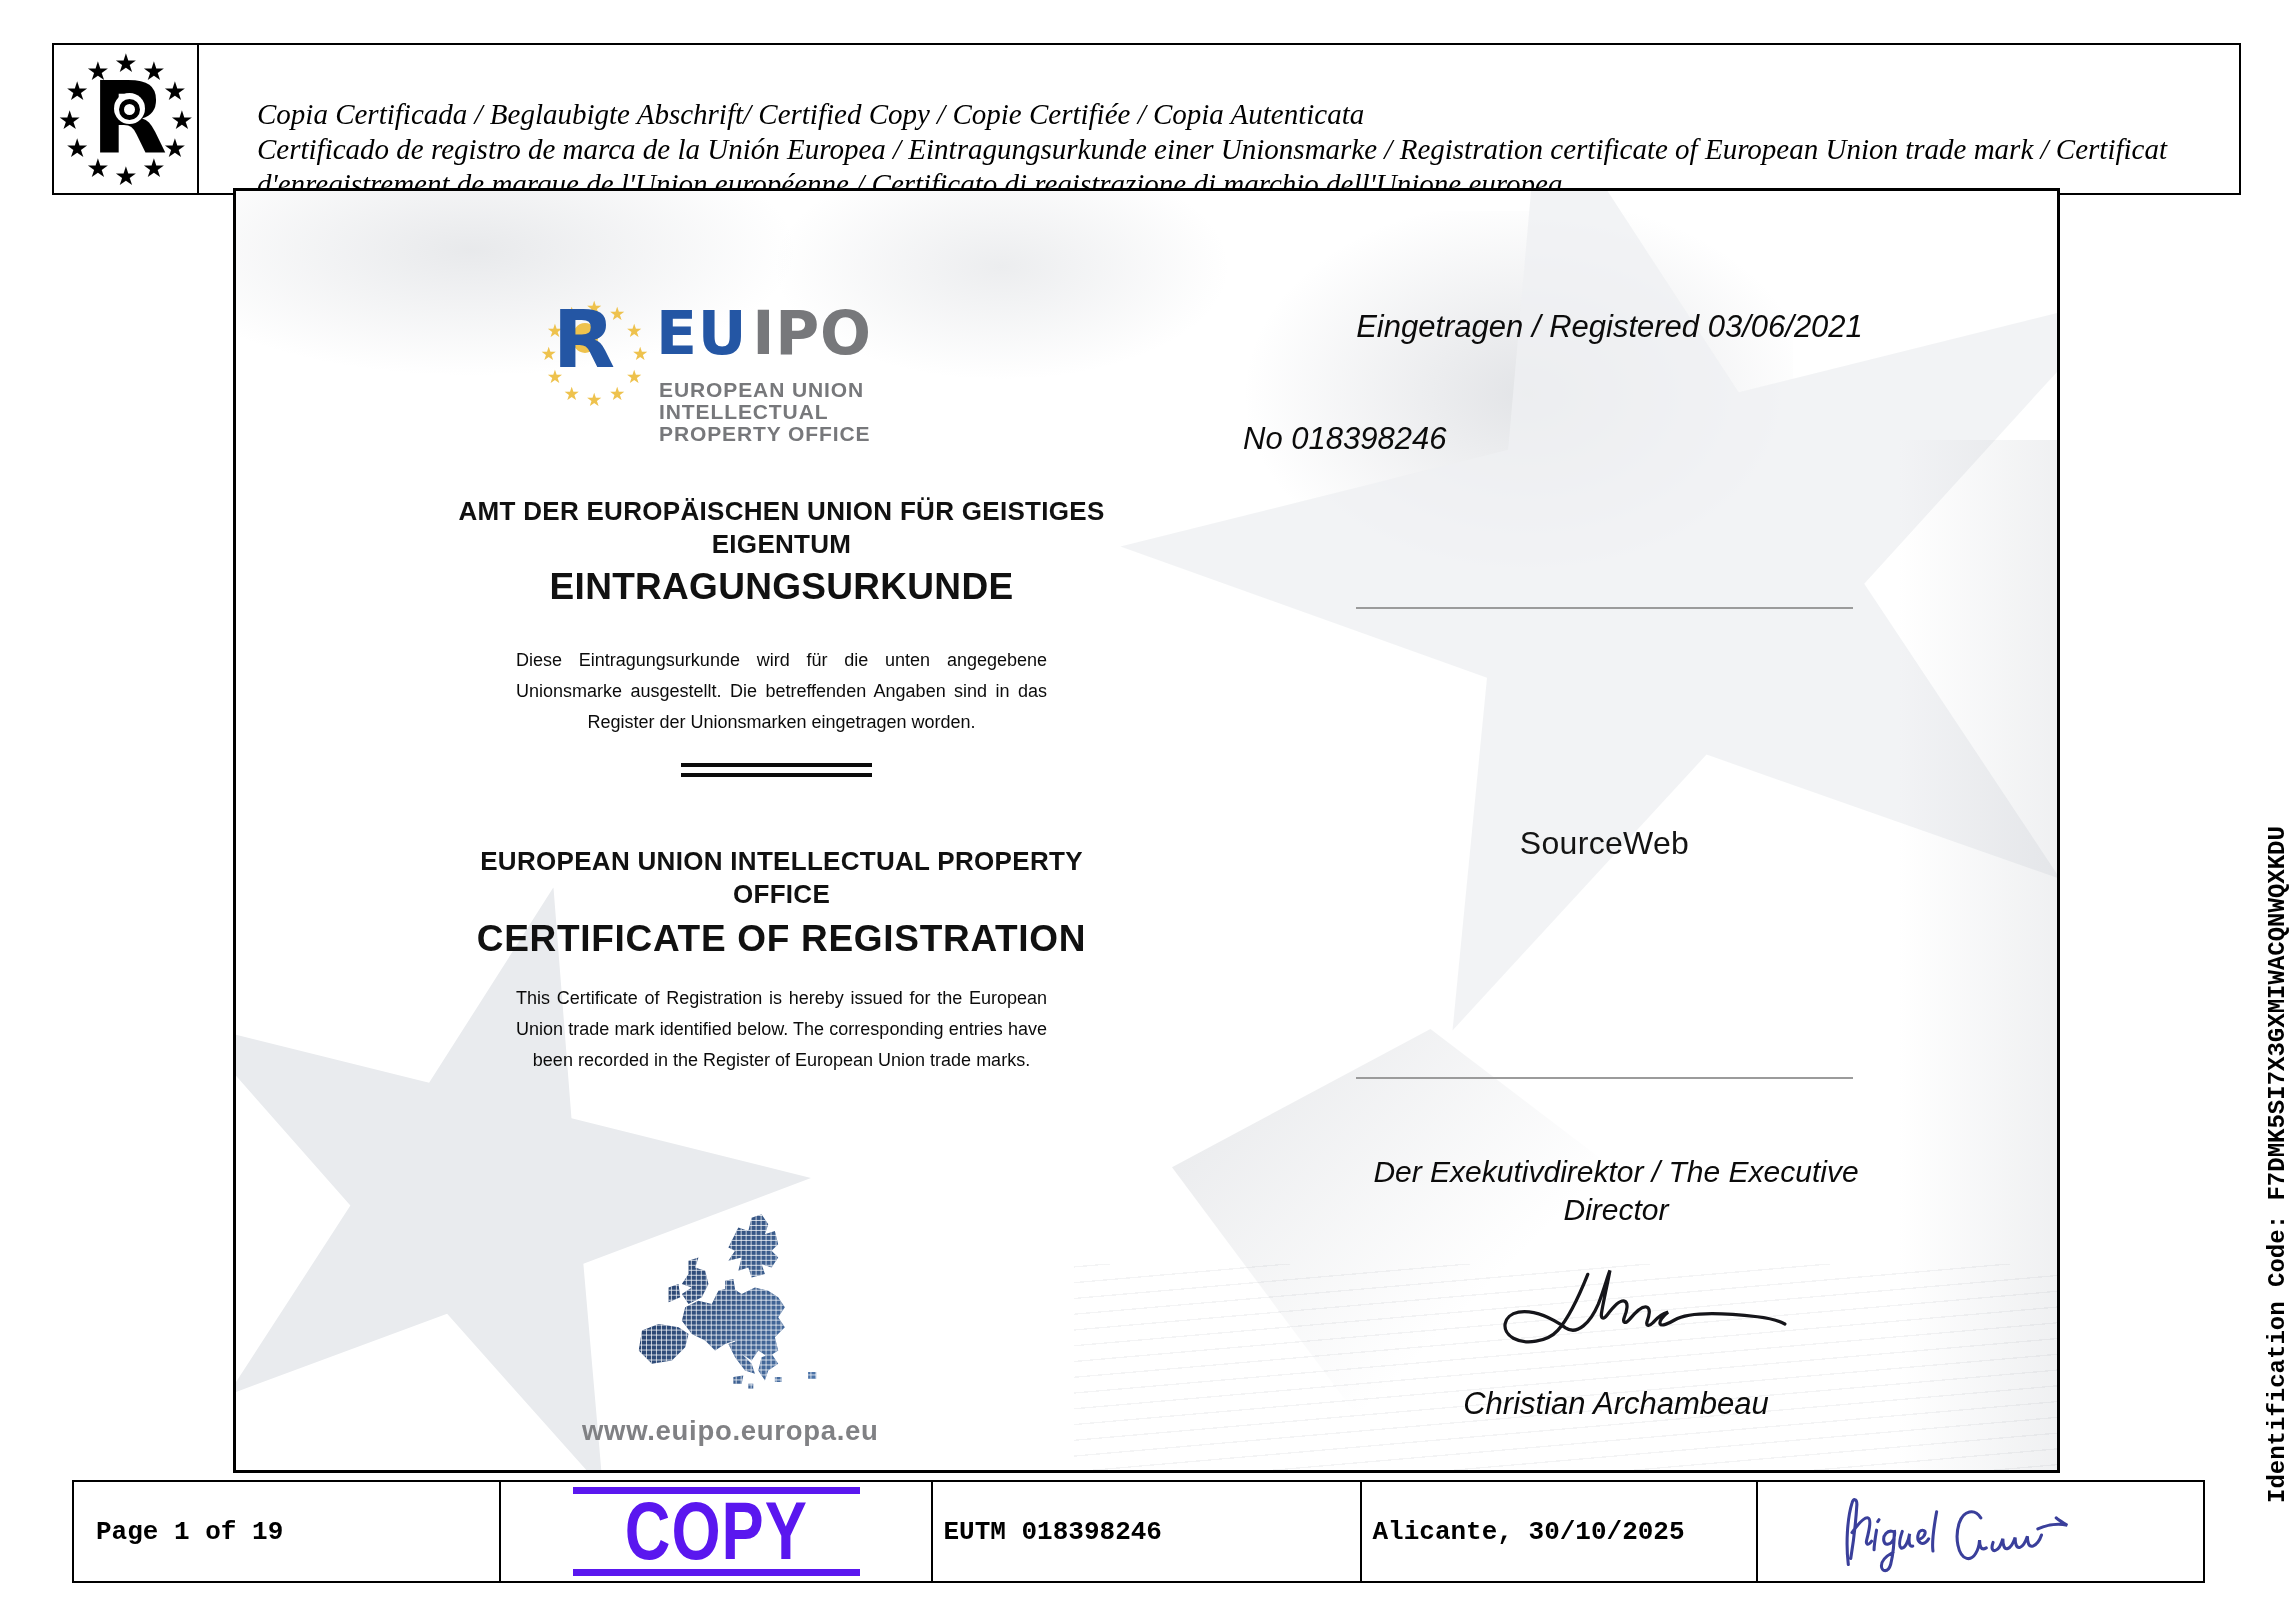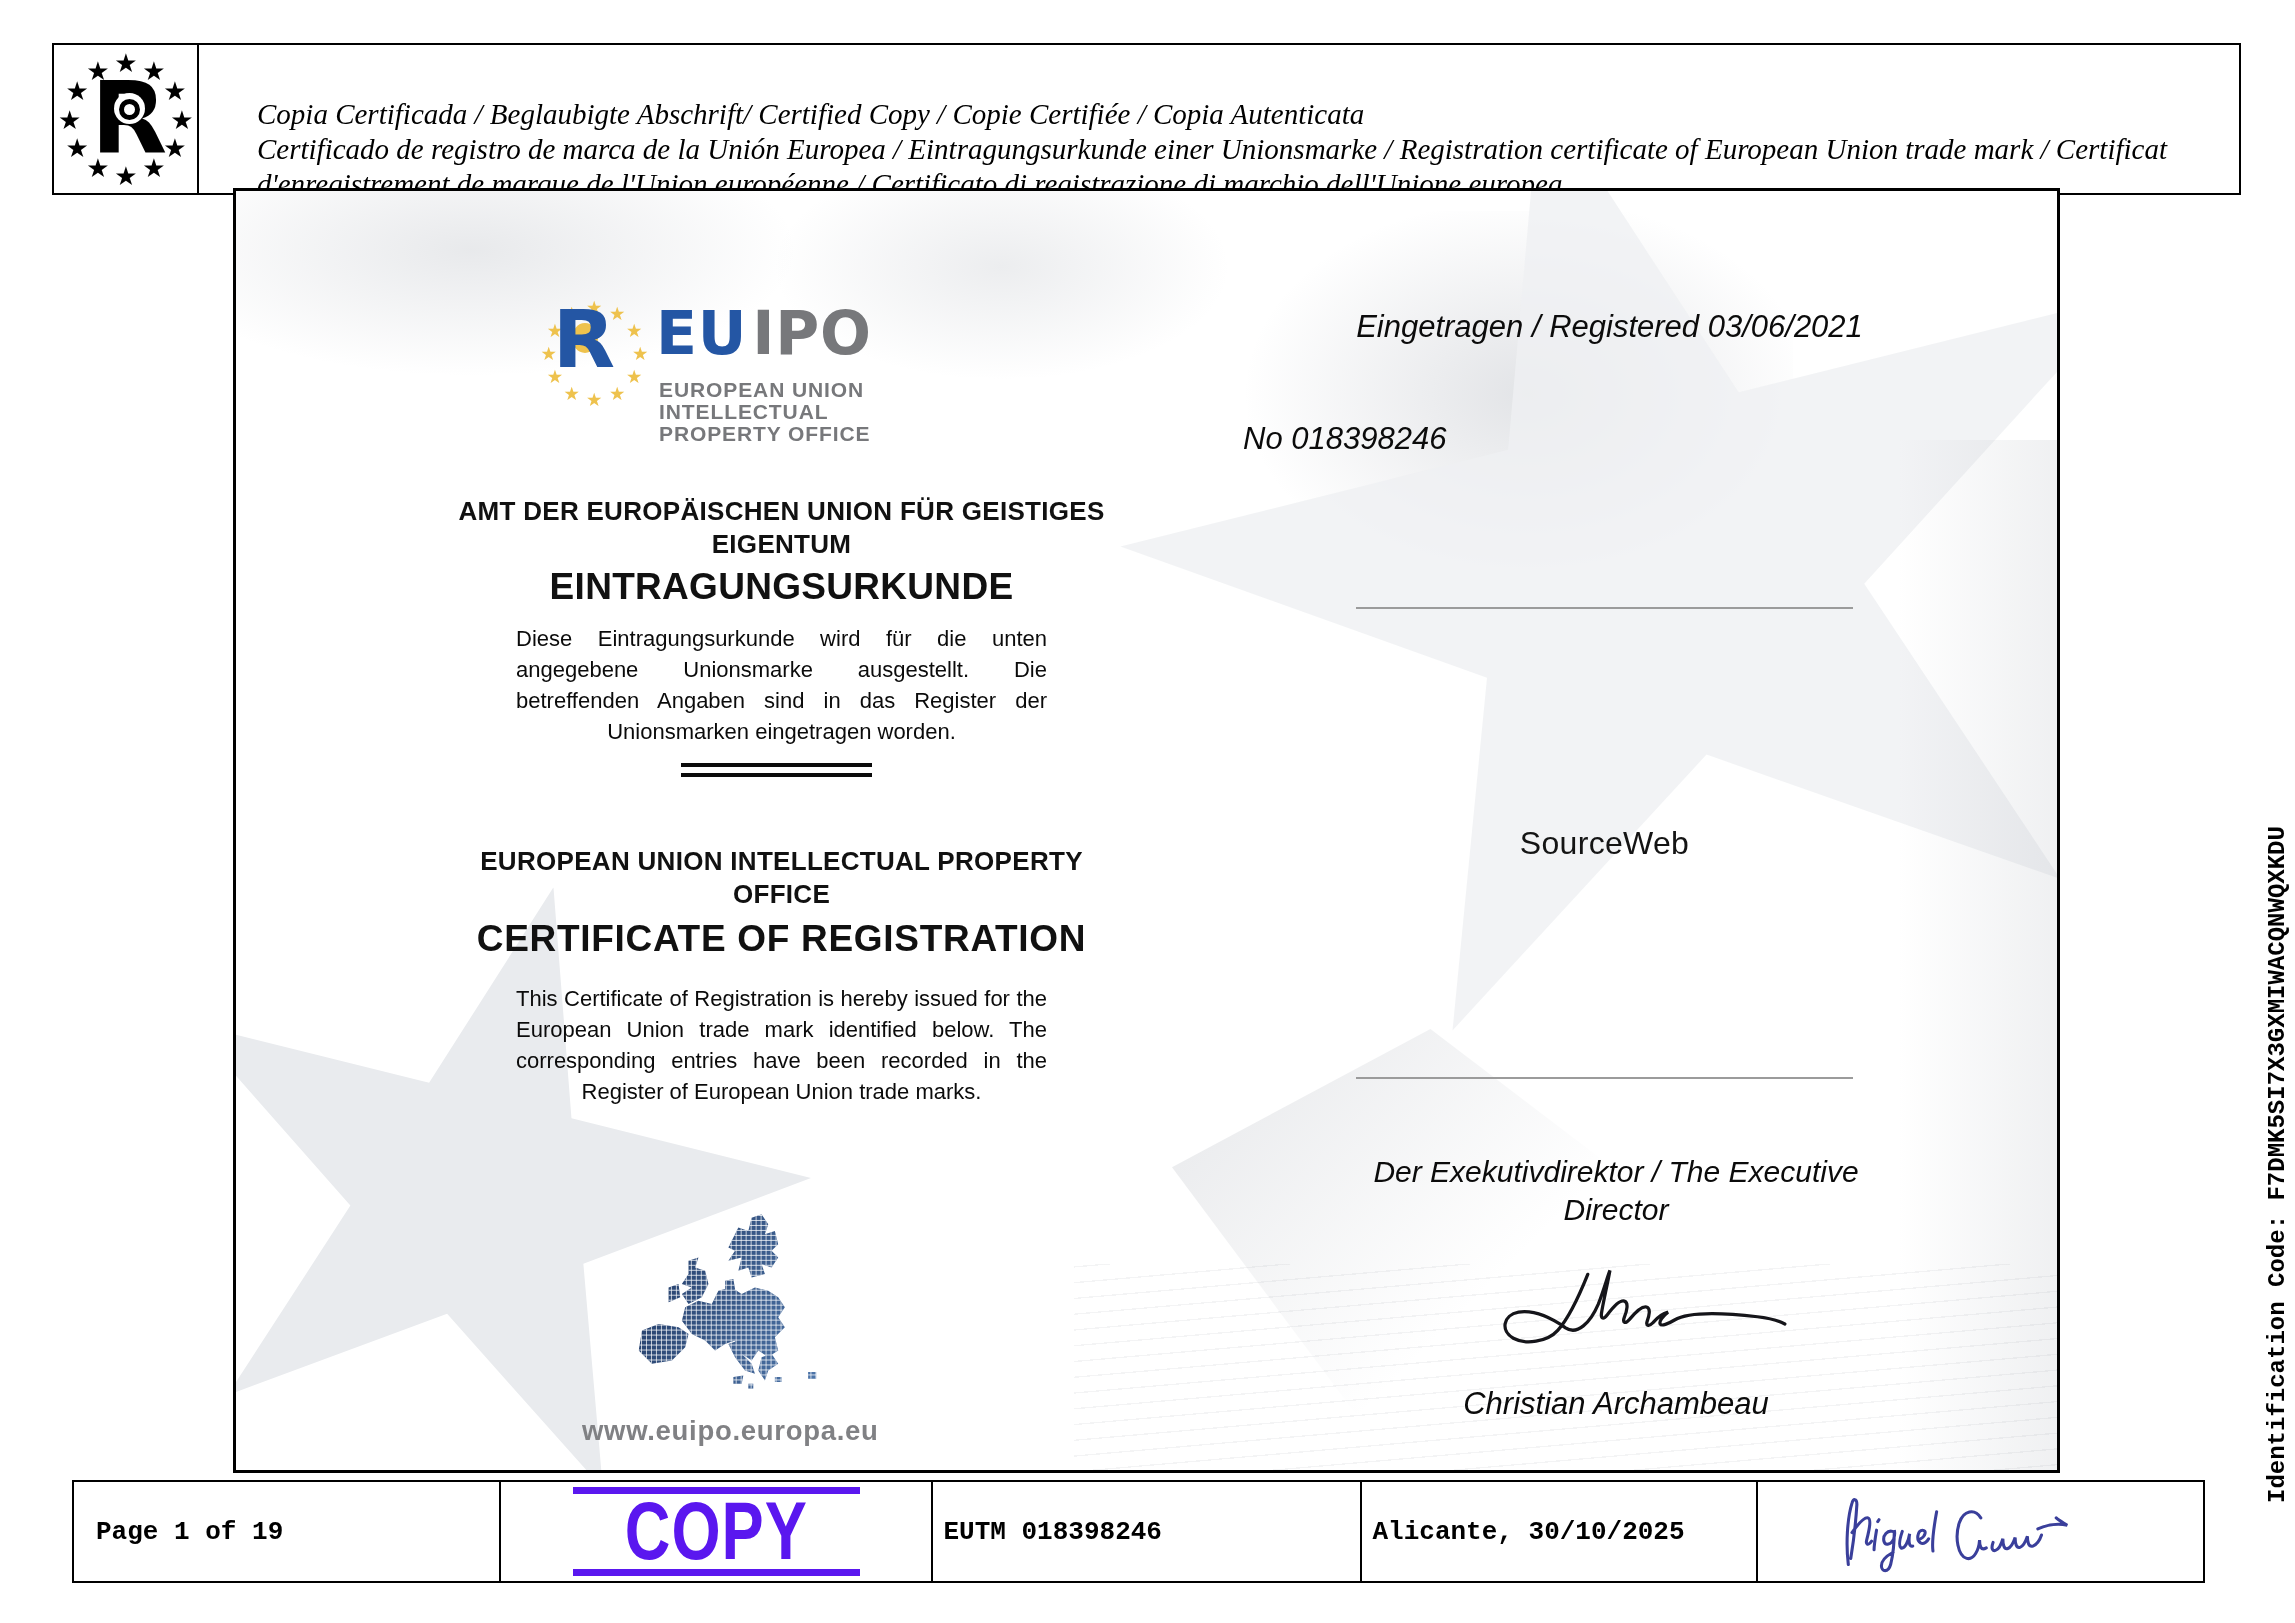--- a/index.html
+++ b/index.html
@@ -99,22 +99,22 @@
   }
   
   .col { position:absolute; left:366px; width:831px; text-align:center; }
   .col-de { top:495px; }
   .col-en { top:845px; }
   .office-title { font-weight:bold; font-size:26px; line-height:33px; letter-spacing:0.3px;
     width:726px; margin:0 auto; }
   .cert-title-de { font-weight:bold; font-size:37px; line-height:42px; margin-top:5.2px; letter-spacing:0.3px; }
   .cert-title-en { font-weight:bold; font-size:37px; line-height:42px; margin-top:6.5px; letter-spacing:0.7px; }
   .body-par {
-    width:531px; margin:15px auto 0;
-    font-size:22px; line-height:31px;
+    width:531px; margin:37px auto 0;
+    font-size:18px; line-height:31px;
     text-align:justify; text-align-last:center; color:#0b0b0b;
   }
   .col-en .body-par { margin-top:23.6px; }
   .divider {
     position:absolute; left:681px; top:763px; width:191px; height:13.7px;
     border-top:4.6px solid #0b0b0b; border-bottom:4.6px solid #0b0b0b;
   }
   
   .tm-box {
     position:absolute; left:1356px; top:607px; width:497px; height:472px;

